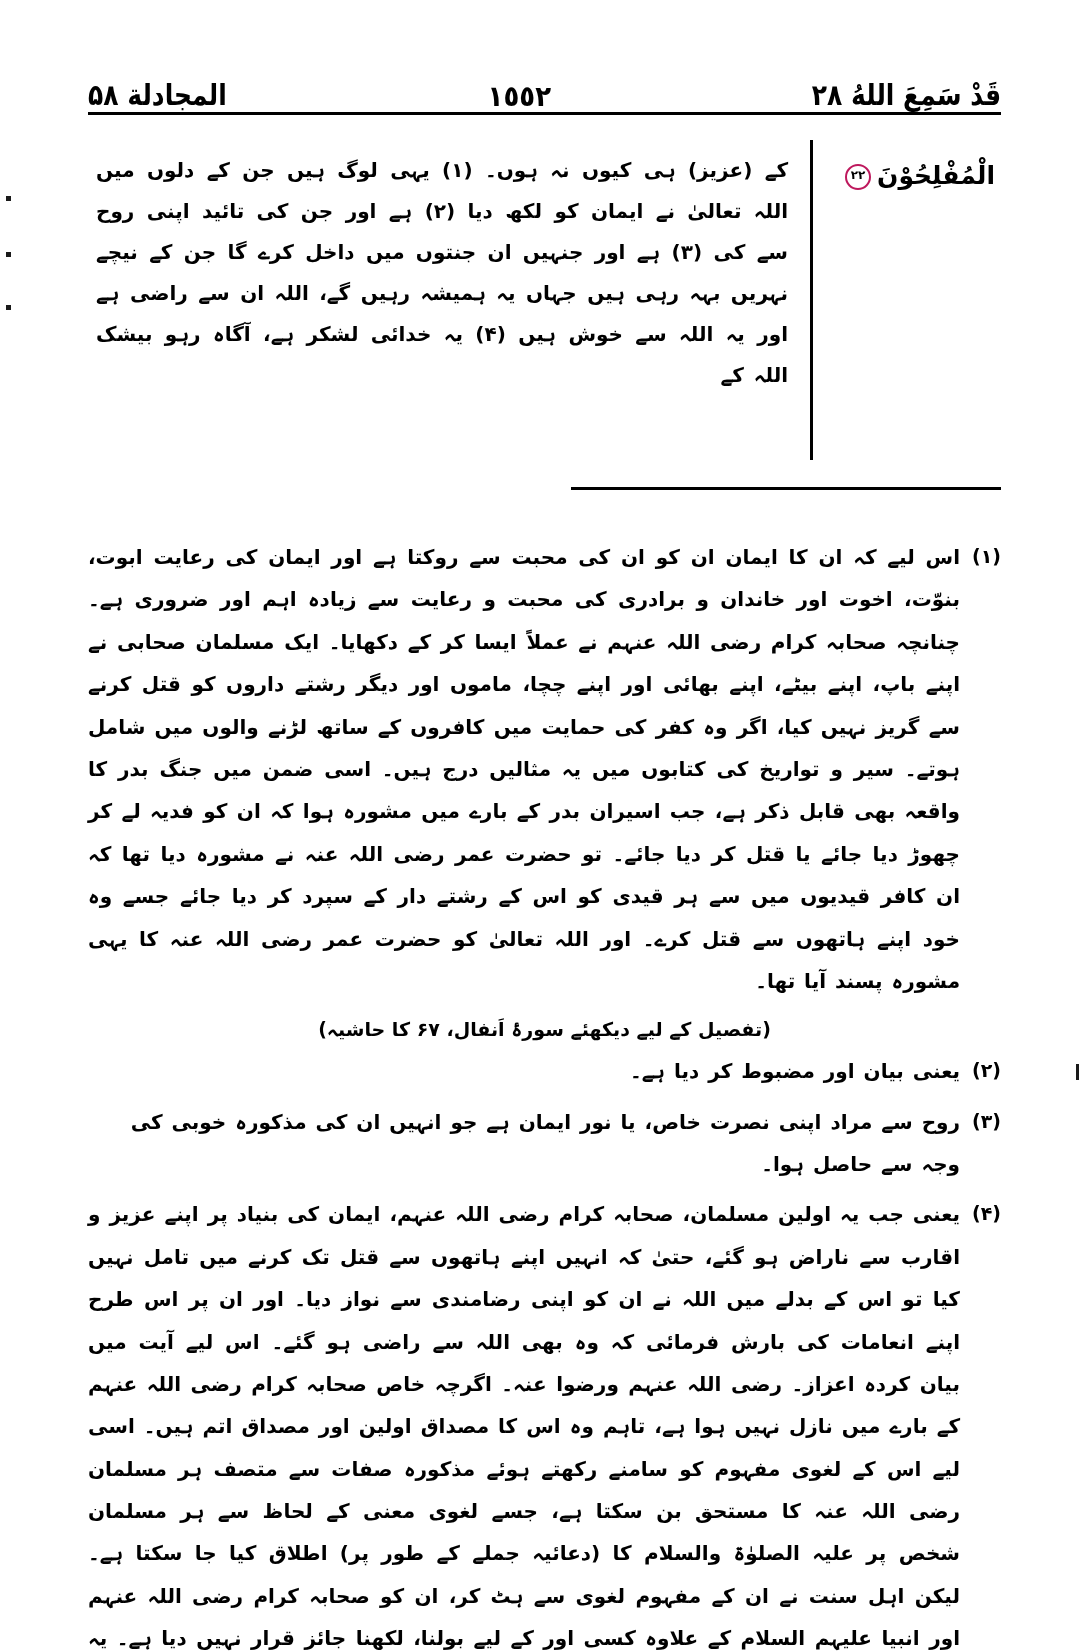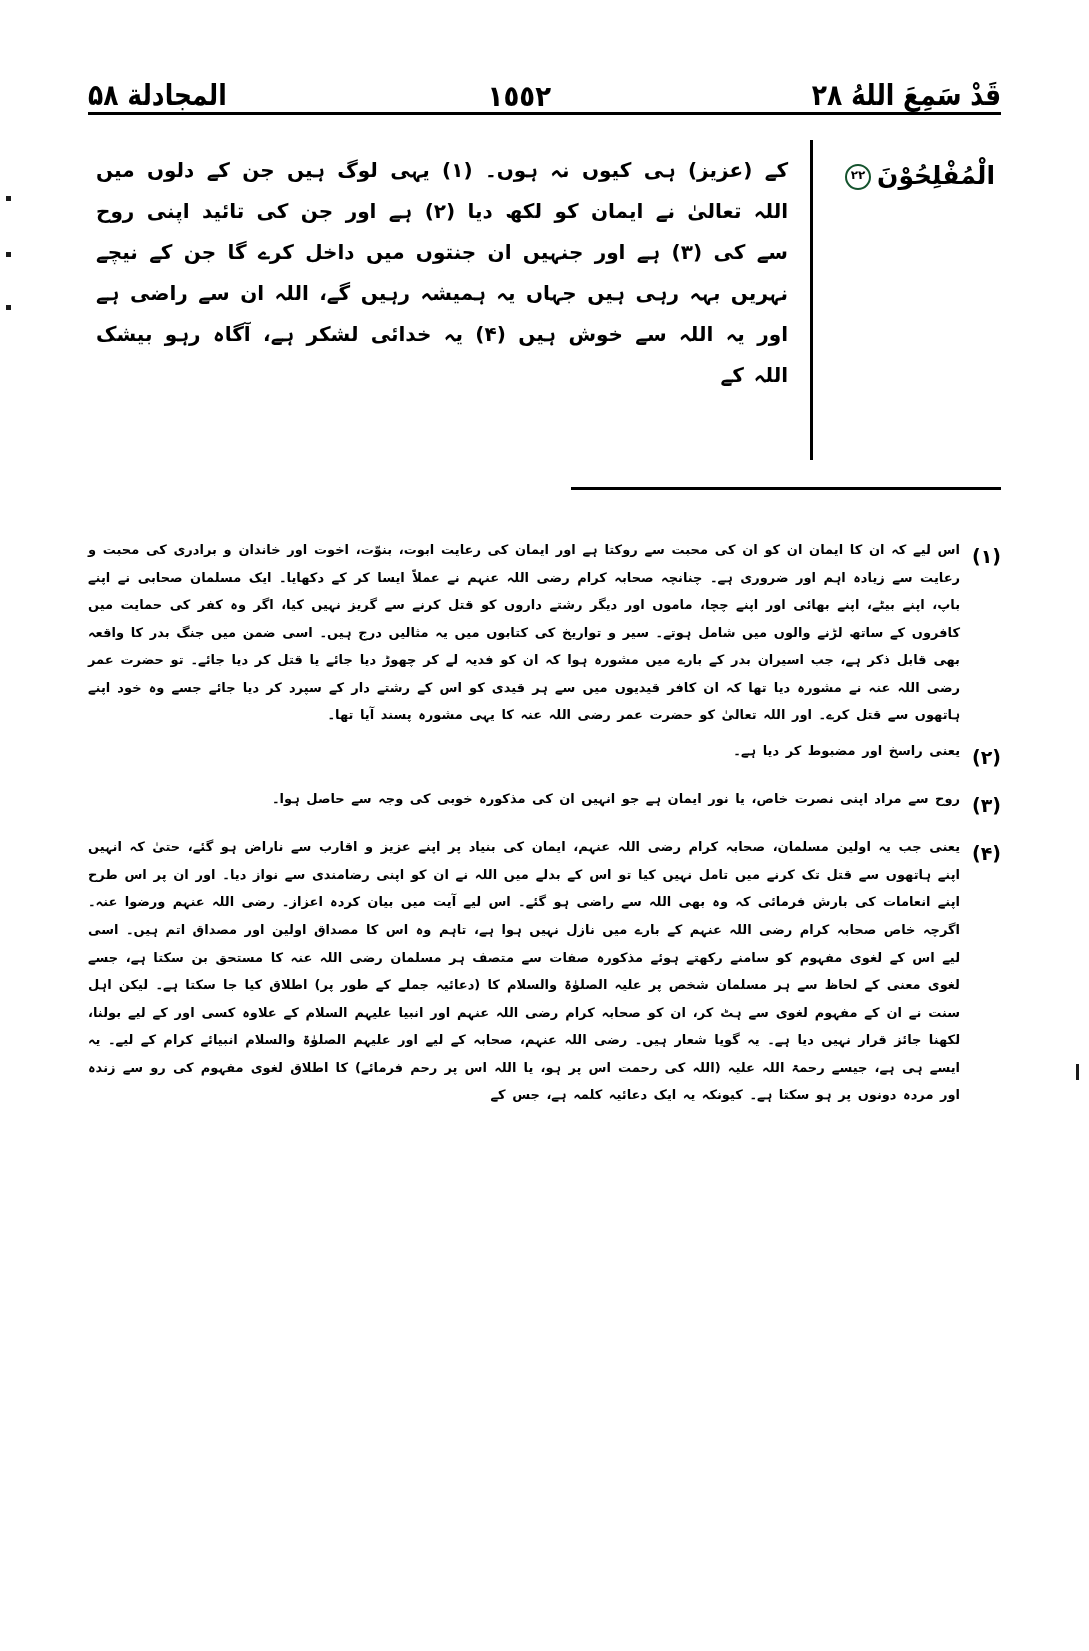--- a/index.html
+++ b/index.html
@@ -85,21 +85,21 @@
     line-height: 1.78;
     font-weight: 700;
     white-space: nowrap;
     letter-spacing: -0.5px;
   }
   .arabic-line.tail {
     text-align: center;
   }
   .ayah-mark {
     display: inline-block;
-    border: 2px solid #14532d;
+    border: 2px solid #be185d;
     border-radius: 50%;
     width: 22px;
     height: 22px;
     line-height: 19px;
     font-size: 12px;
     text-align: center;
     vertical-align: middle;
     margin: 0 6px;
     font-weight: 700;
   }
@@ -148,21 +148,21 @@
   .note-marker {
     flex: 0 0 auto;
     font-size: 19px;
     font-weight: 700;
     line-height: 2.12;
     padding-left: 12px;
     white-space: nowrap;
   }
   .note-text {
     flex: 1 1 auto;
-    font-size: 13px;
+    font-size: 20px;
     line-height: 2.12;
     font-weight: 600;
     text-align: justify;
     text-align-last: right;
     word-spacing: 2px;
   }
   .note-text.short {
     text-align: right;
   }
   .note-ref {
@@ -226,24 +226,25 @@
   </div>
 
   <div class="notes-rule"></div>
 
   <div class="notes">
 
     <div class="note">
       <span class="note-marker">(۱)</span>
       <span class="note-text">اس لیے کہ ان کا ایمان ان کو ان کی محبت سے روکتا ہے اور ایمان کی رعایت ابوت، بنوّت، اخوت اور خاندان و برادری کی محبت و رعایت سے زیادہ اہم اور ضروری ہے۔ چنانچہ صحابہ کرام رضی اللہ عنہم نے عملاً ایسا کر کے دکھایا۔ ایک مسلمان صحابی نے اپنے باپ، اپنے بیٹے، اپنے بھائی اور اپنے چچا، ماموں اور دیگر رشتے داروں کو قتل کرنے سے گریز نہیں کیا، اگر وہ کفر کی حمایت میں کافروں کے ساتھ لڑنے والوں میں شامل ہوتے۔ سیر و تواریخ کی کتابوں میں یہ مثالیں درج ہیں۔ اسی ضمن میں جنگ بدر کا واقعہ بھی قابل ذکر ہے، جب اسیران بدر کے بارے میں مشورہ ہوا کہ ان کو فدیہ لے کر چھوڑ دیا جائے یا قتل کر دیا جائے۔ تو حضرت عمر رضی اللہ عنہ نے مشورہ دیا تھا کہ ان کافر قیدیوں میں سے ہر قیدی کو اس کے رشتے دار کے سپرد کر دیا جائے جسے وہ خود اپنے ہاتھوں سے قتل کرے۔ اور اللہ تعالیٰ کو حضرت عمر رضی اللہ عنہ کا یہی مشورہ پسند آیا تھا۔</span>
     </div>
+    <div class="note-ref">(تفصیل کے لیے دیکھئے سورۂ اَنفال، ۶۷ کا حاشیہ)</div>
 
     <div class="note">
       <span class="note-marker">(۲)</span>
-      <span class="note-text short">یعنی راسخ اور مضبوط کر دیا ہے۔</span>
+      <span class="note-text short">یعنی بیان اور مضبوط کر دیا ہے۔</span>
     </div>
 
     <div class="note">
       <span class="note-marker">(۳)</span>
       <span class="note-text short">روح سے مراد اپنی نصرت خاص، یا نور ایمان ہے جو انہیں ان کی مذکورہ خوبی کی وجہ سے حاصل ہوا۔</span>
     </div>
 
     <div class="note">
       <span class="note-marker">(۴)</span>
       <span class="note-text">یعنی جب یہ اولین مسلمان، صحابہ کرام رضی اللہ عنہم، ایمان کی بنیاد پر اپنے عزیز و اقارب سے ناراض ہو گئے، حتیٰ کہ انہیں اپنے ہاتھوں سے قتل تک کرنے میں تامل نہیں کیا تو اس کے بدلے میں اللہ نے ان کو اپنی رضامندی سے نواز دیا۔ اور ان پر اس طرح اپنے انعامات کی بارش فرمائی کہ وہ بھی اللہ سے راضی ہو گئے۔ اس لیے آیت میں بیان کردہ اعزاز۔ رضی اللہ عنہم ورضوا عنہ۔ اگرچہ خاص صحابہ کرام رضی اللہ عنہم کے بارے میں نازل نہیں ہوا ہے، تاہم وہ اس کا مصداق اولین اور مصداق اتم ہیں۔ اسی لیے اس کے لغوی مفہوم کو سامنے رکھتے ہوئے مذکورہ صفات سے متصف ہر مسلمان رضی اللہ عنہ کا مستحق بن سکتا ہے، جسے لغوی معنی کے لحاظ سے ہر مسلمان شخص پر علیہ الصلوٰۃ والسلام کا (دعائیہ جملے کے طور پر) اطلاق کیا جا سکتا ہے۔ لیکن اہل سنت نے ان کے مفہوم لغوی سے ہٹ کر، ان کو صحابہ کرام رضی اللہ عنہم اور انبیا علیہم السلام کے علاوہ کسی اور کے لیے بولنا، لکھنا جائز قرار نہیں دیا ہے۔ یہ گویا شعار ہیں۔ رضی اللہ عنہم، صحابہ کے لیے اور علیہم الصلوٰۃ والسلام انبیائے کرام کے لیے۔ یہ ایسے ہی ہے، جیسے رحمۃ اللہ علیہ (اللہ کی رحمت اس پر ہو، یا اللہ اس پر رحم فرمائے) کا اطلاق لغوی مفہوم کی رو سے زندہ اور مردہ دونوں پر ہو سکتا ہے۔ کیونکہ یہ ایک دعائیہ کلمہ ہے، جس کے</span>

